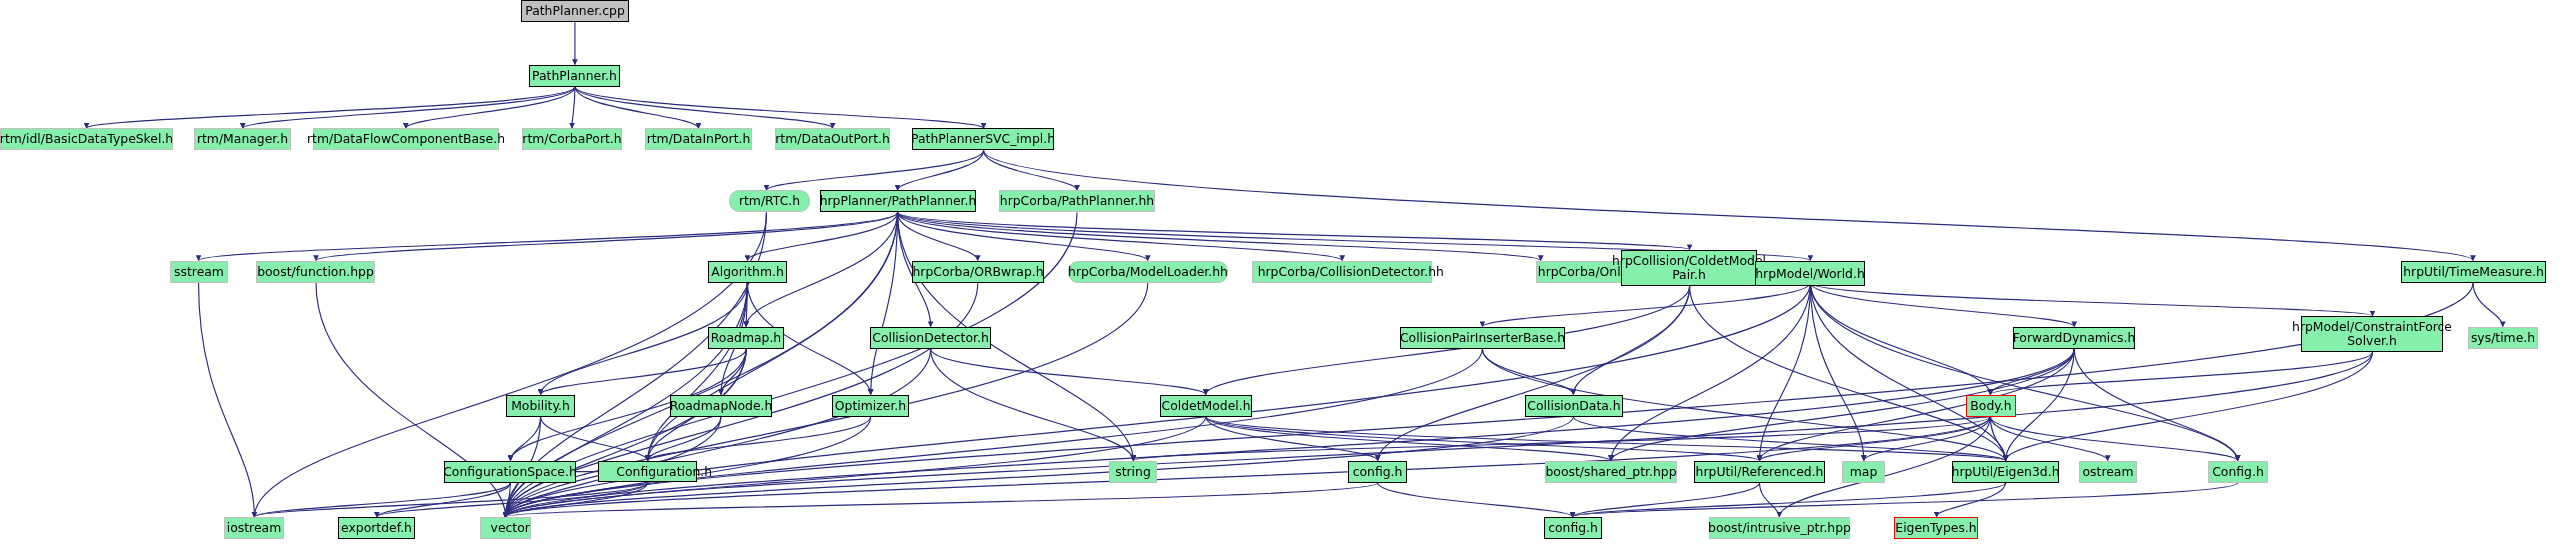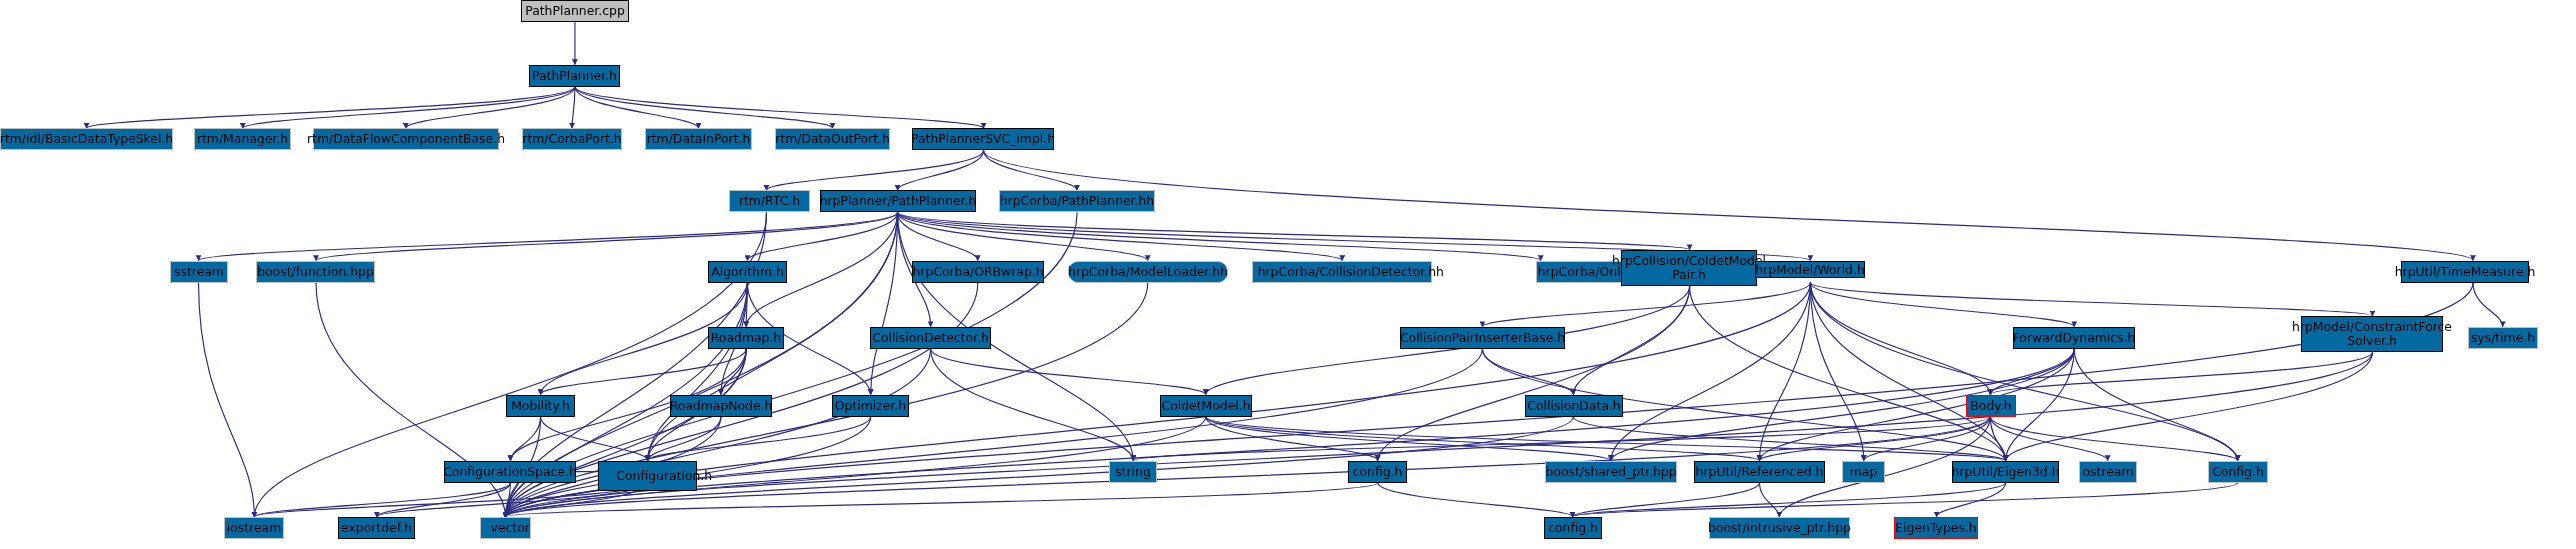--- a/index.html
+++ b/index.html
@@ -12,21 +12,21 @@
     overflow:hidden;
   }
   #edges{position:absolute;left:0;top:0;width:2576px;height:549px;}
   .node{
     position:absolute;
     box-sizing:border-box;
     display:flex;
     align-items:center;
     justify-content:center;
     text-align:center;
-    background:#0369a1;
+    background:#86efac;
     border:0.8px solid #c0c0c0;
     color:#000000;
     font-size:12.4px;
     line-height:1.08;
     white-space:pre-line;
     padding:0 2.5px;
     z-index:5;
   }
   .node.bold{border:1.7px solid #000000;}
   .node.root{background:#bfbfbf;border:1.7px solid #000000;}
@@ -161,49 +161,49 @@
   <div id="node-layer">
       <div class="node root" style="left: 521px; top: 0px; width: 108px; height: 22.3px;">PathPlanner.cpp</div>
       <div class="node bold" style="left: 529px; top: 65px; width: 91px; height: 22.3px;">PathPlanner.h</div>
       <div class="node" style="left: 0px; top: 128px; width: 173px; height: 22.3px;">rtm/idl/BasicDataTypeSkel.h</div>
       <div class="node" style="left: 194px; top: 128px; width: 97px; height: 22.3px;">rtm/Manager.h</div>
       <div class="node" style="left: 313px; top: 128px; width: 186px; height: 22.3px;">rtm/DataFlowComponentBase.h</div>
       <div class="node" style="left: 522px; top: 128px; width: 100px; height: 22.3px;">rtm/CorbaPort.h</div>
       <div class="node" style="left: 645px; top: 128px; width: 107px; height: 22.3px;">rtm/DataInPort.h</div>
       <div class="node" style="left: 775px; top: 128px; width: 115px; height: 22.3px;">rtm/DataOutPort.h</div>
       <div class="node bold" style="left: 912px; top: 128px; width: 142px; height: 22.3px;">PathPlannerSVC_impl.h</div>
-      <div class="node" style="left: 729px; top: 190px; width: 81px; height: 22.3px;">rtm/RTC.h</div>
+      <div class="node" style="left: 729px; top: 190px; width: 81px; height: 22.3px; border-radius: 10px;">rtm/RTC.h</div>
       <div class="node bold" style="left: 820px; top: 190px; width: 156px; height: 22.3px;">hrpPlanner/PathPlanner.h</div>
       <div class="node" style="left: 999px; top: 190px; width: 156px; height: 22.3px;">hrpCorba/PathPlanner.hh</div>
       <div class="node" style="left: 170px; top: 261px; width: 58px; height: 22.3px;">sstream</div>
       <div class="node" style="left: 256px; top: 261px; width: 119px; height: 22.3px;">boost/function.hpp</div>
       <div class="node bold" style="left: 708px; top: 261px; width: 79px; height: 22.3px;">Algorithm.h</div>
       <div class="node bold" style="left: 912px; top: 261px; width: 132px; height: 22.3px;">hrpCorba/ORBwrap.h</div>
       <div class="node" style="left: 1068px; top: 261px; width: 160px; height: 22.3px; border-radius: 10px;">hrpCorba/ModelLoader.hh</div>
       <div class="node" style="left: 1252px; top: 261px; width: 180px; height: 22.3px; padding-left: 20px;">hrpCorba/CollisionDetector.hh</div>
       <div class="node" style="left: 1536px; top: 261px; width: 166px; height: 22.3px;">hrpCorba/OnlineViewer.hh</div>
       <div class="node bold two-line" style="left: 1621px; top: 250px; width: 136px; height: 36px;">hrpCollision/ColdetModel
 Pair.h</div>
-      <div class="node bold" style="left: 1755px; top: 261px; width: 110px; height: 17px;">hrpModel/World.h</div>
-      <div class="node bold" style="left: 2401px; top: 261px; width: 128px; height: 22.3px;">hrpUtil/TimeMeasure.h</div>
+      <div class="node bold" style="left: 1755px; top: 261px; width: 110px; height: 25px;">hrpModel/World.h</div>
+      <div class="node bold" style="left: 2401px; top: 261px; width: 145px; height: 22.3px;">hrpUtil/TimeMeasure.h</div>
       <div class="node bold" style="left: 708px; top: 327px; width: 76px; height: 22.3px;">Roadmap.h</div>
       <div class="node bold" style="left: 870px; top: 327px; width: 121px; height: 22.3px;">CollisionDetector.h</div>
       <div class="node bold" style="left: 1400px; top: 327px; width: 165px; height: 22.3px;">CollisionPairInserterBase.h</div>
       <div class="node bold" style="left: 2013px; top: 327px; width: 122px; height: 22.3px;">ForwardDynamics.h</div>
       <div class="node bold two-line" style="left: 2301px; top: 316px; width: 142px; height: 36px;">hrpModel/ConstraintForce
 Solver.h</div>
       <div class="node" style="left: 2468px; top: 327px; width: 70px; height: 22.3px;">sys/time.h</div>
       <div class="node bold" style="left: 506px; top: 395px; width: 69px; height: 22.3px;">Mobility.h</div>
       <div class="node bold" style="left: 670px; top: 395px; width: 102px; height: 22.3px;">RoadmapNode.h</div>
       <div class="node bold" style="left: 832px; top: 395px; width: 77px; height: 22.3px;">Optimizer.h</div>
       <div class="node bold" style="left: 1160px; top: 395px; width: 92px; height: 22.3px;">ColdetModel.h</div>
       <div class="node bold" style="left: 1525px; top: 395px; width: 98px; height: 22.3px;">CollisionData.h</div>
       <div class="node red" style="left: 1966px; top: 395px; width: 50px; height: 22.3px;">Body.h</div>
       <div class="node bold" style="left: 444px; top: 461px; width: 132px; height: 22.3px;">ConfigurationSpace.h</div>
-      <div class="node bold" style="left: 598px; top: 461px; width: 99px; height: 30px; padding-left: 36px;">Configuration.h</div>
+      <div class="node bold" style="left: 598px; top: 461px; width: 99px; height: 21px; padding-left: 36px;">Configuration.h</div>
       <div class="node" style="left: 1109px; top: 461px; width: 48px; height: 22.3px;">string</div>
       <div class="node bold" style="left: 1348px; top: 461px; width: 59px; height: 22.3px;">config.h</div>
       <div class="node" style="left: 1545px; top: 461px; width: 132px; height: 22.3px;">boost/shared_ptr.hpp</div>
       <div class="node bold" style="left: 1694px; top: 461px; width: 131px; height: 22.3px;">hrpUtil/Referenced.h</div>
       <div class="node" style="left: 1842px; top: 461px; width: 43px; height: 22.3px;">map</div>
       <div class="node bold" style="left: 1952px; top: 461px; width: 107px; height: 22.3px;">hrpUtil/Eigen3d.h</div>
       <div class="node" style="left: 2079px; top: 461px; width: 58px; height: 22.3px;">ostream</div>
       <div class="node" style="left: 2208px; top: 461px; width: 60px; height: 22.3px;">Config.h</div>
       <div class="node" style="left: 224px; top: 517px; width: 60px; height: 22.3px;">iostream</div>
       <div class="node bold" style="left: 338px; top: 517px; width: 77px; height: 22.3px;">exportdef.h</div>

